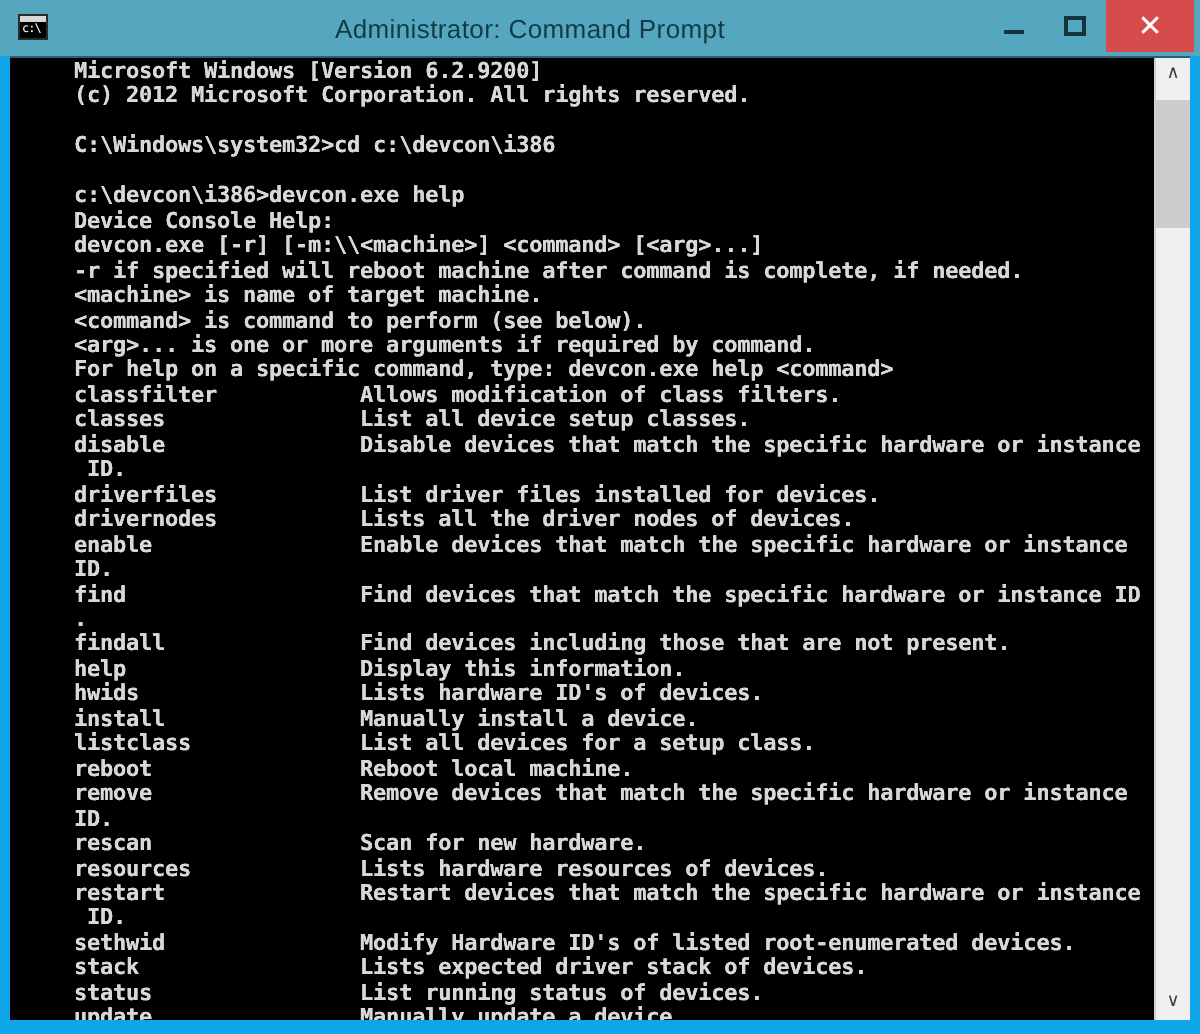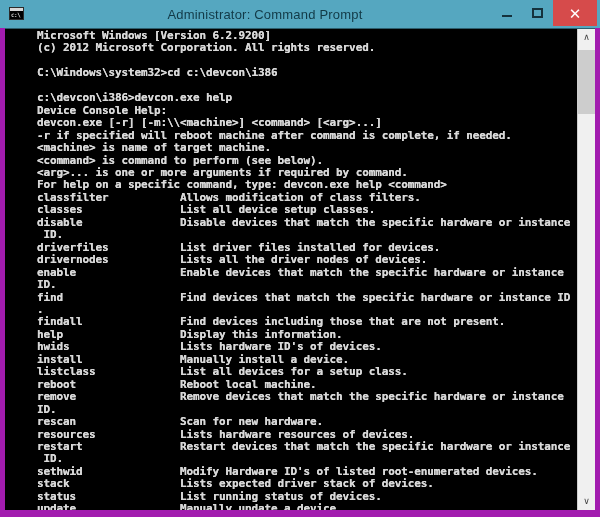--- a/index.html
+++ b/index.html
@@ -14,21 +14,21 @@
     font-family: "Liberation Sans", sans-serif;
   }
 
   
   #window {
     position: absolute;
     left: 0;
     top: 0;
     width: 600px;
     height: 517px;
-    background: #a21caf;
+    background: #0ea5e9;
     box-sizing: border-box;
     display: flex;
     flex-direction: column;
   }
 
   
   #titlebar {
     position: relative;
     height: 28px;
     flex: 0 0 28px;

